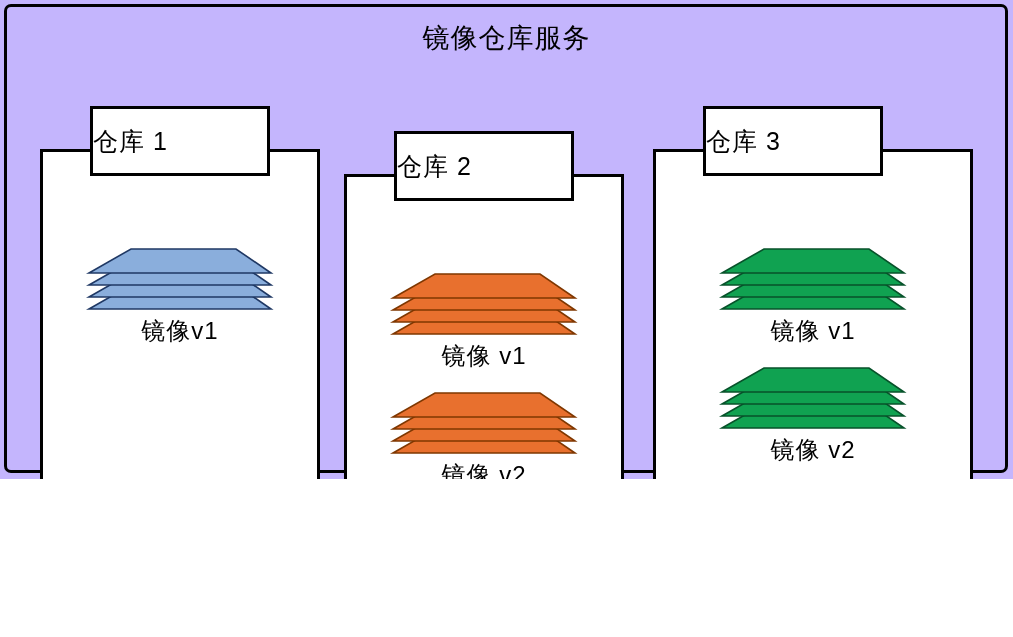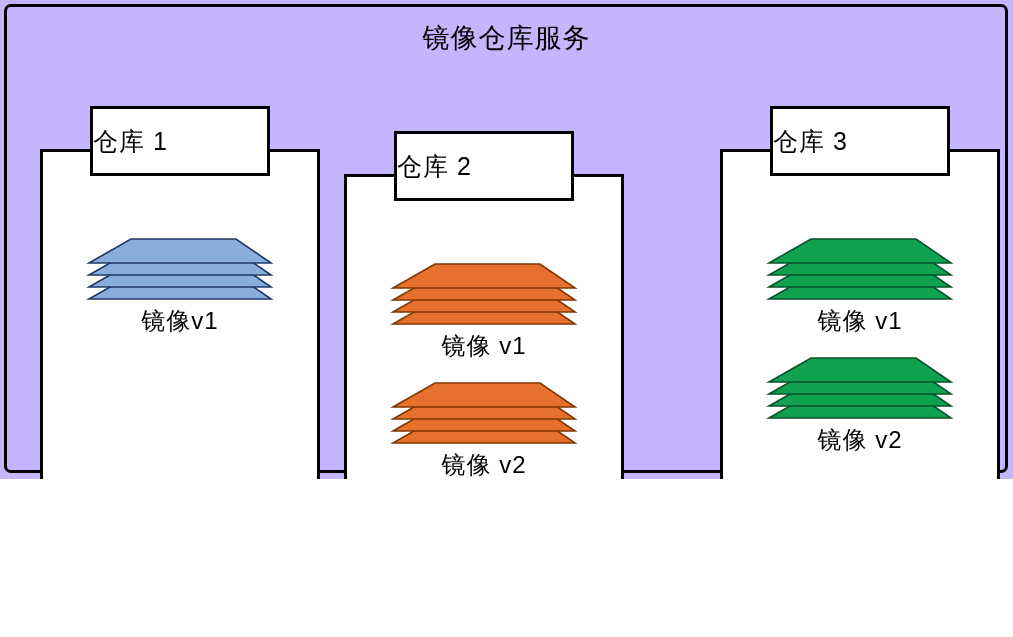--- a/index.html
+++ b/index.html
@@ -69,20 +69,21 @@
     top: 131px;
     left: 0;
     right: 0;
     z-index: 1;
   }
   .stack-block {
     height: 119px;
     display: flex;
     flex-direction: column;
     align-items: center;
+    justify-content: center;
   }
   .stack-svg {
     display: block;
   }
   .stack-label {
     margin-top: 2px;
     font-size: 24px;
     letter-spacing: 1px;
     text-align: center;
   }
@@ -135,21 +136,21 @@
               <polygon points="46,38 151,38 186,62 4,62" fill="#E8702E" stroke="#7F3700" stroke-width="1.6"></polygon>
               <polygon points="46,26 151,26 186,50 4,50" fill="#E8702E" stroke="#7F3700" stroke-width="1.6"></polygon>
               <polygon points="46,14 151,14 186,38 4,38" fill="#E8702E" stroke="#7F3700" stroke-width="1.6"></polygon>
               <polygon points="46,2 151,2 186,26 4,26" fill="#E8702E" stroke="#7F3700" stroke-width="1.6"></polygon>
             </svg>
     <div class="stack-label">镜像 v2</div>
   </div>
 </div>
   </div>
 
-  <div class="repo" style="left: 720px;">
+  <div class="repo" style="left: 653px; padding-left: 40px;">
     <div class="repo-box"></div>
     <div class="repo-header">
       <span class="repo-header-label">仓库 3</span>
     </div>
     <div class="stacks">
   <div class="stack-block">
     <svg class="stack-svg" width="190" height="66" viewBox="0 0 190 66">
               <polygon points="46,38 151,38 186,62 4,62" fill="#10A251" stroke="#07522A" stroke-width="1.6"></polygon>
               <polygon points="46,26 151,26 186,50 4,50" fill="#10A251" stroke="#07522A" stroke-width="1.6"></polygon>
               <polygon points="46,14 151,14 186,38 4,38" fill="#10A251" stroke="#07522A" stroke-width="1.6"></polygon>

